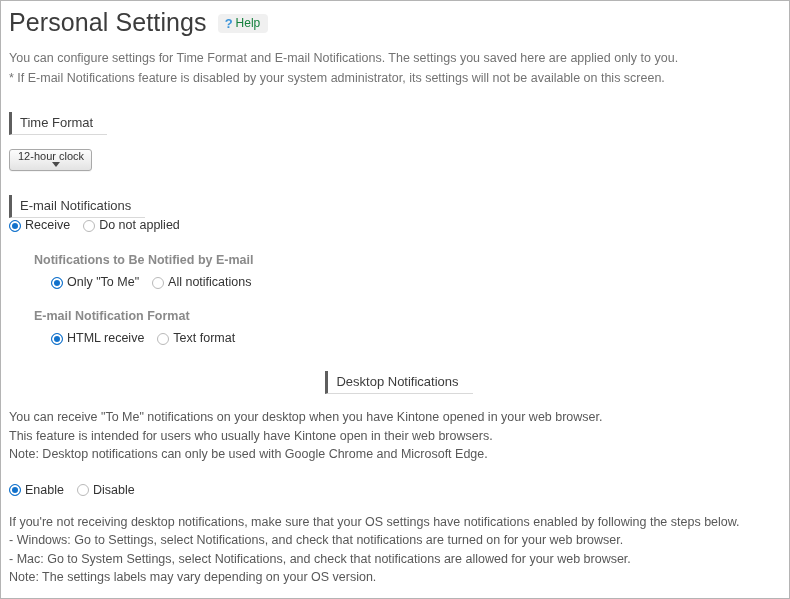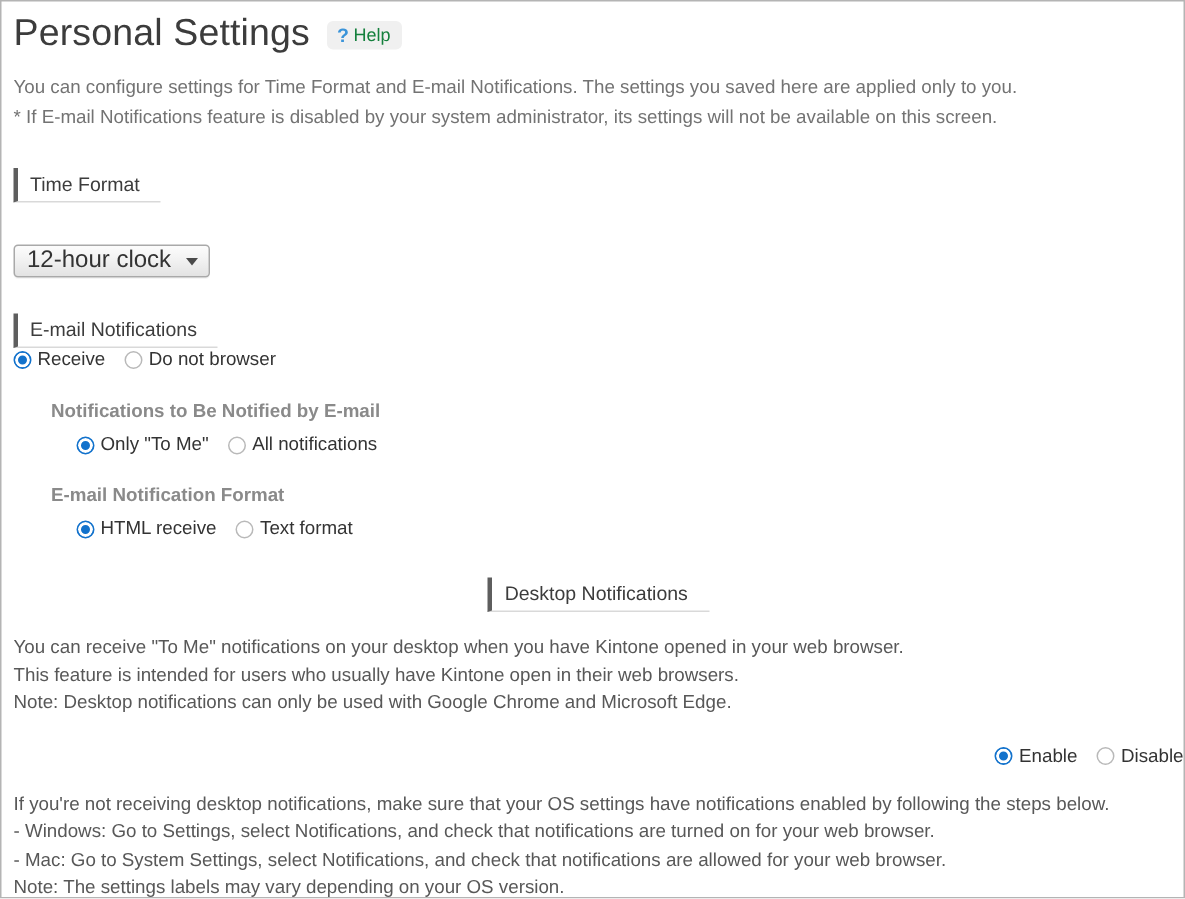--- a/index.html
+++ b/index.html
@@ -77,33 +77,34 @@
     border-bottom: 1px solid #d9d9d9;
     padding: 2px 14px 3px 8px;
     font-size: 13px;
     color: #3c3c3c;
     line-height: 17px;
     white-space: nowrap;
   }
 
   
   .select-box {
-    margin-top: 28px;
+    margin-top: 14px;
     display: inline-flex;
     align-items: center;
     height: 20px;
     padding: 0 7px 0 8px;
     border: 1px solid #a9a9a9;
     border-radius: 3px;
     background: linear-gradient(to bottom, #fcfcfc 0%, #f2f2f2 45%, #e3e3e3 100%);
-    font-size: 16px;
+    font-size: 11px;
     color: #333333;
     cursor: pointer;
     user-select: none;
     box-shadow: 0 1px 0 rgba(0,0,0,0.04);
+    flex-direction: column;
   }
   .select-caret {
     margin-left: 10px;
     width: 0; height: 0;
     border-left: 4px solid transparent;
     border-right: 4px solid transparent;
     border-top: 5px solid #4a4a4a;
   }
 
   
@@ -189,21 +190,21 @@
   <div class="section" style="margin-top:24px;">
     <div class="section-head">E-mail Notifications</div>
 
     <div class="radio-row" style="">
       <label class="radio-item">
         <span class="radio checked"></span>
         <span class="radio-label">Receive</span>
       </label>
       <label class="radio-item">
         <span class="radio"></span>
-        <span class="radio-label">Do not browser</span>
+        <span class="radio-label">Do not applied</span>
       </label>
     </div>
 
     <div class="subgroup" style="margin-top:19px;">
       <div class="sub-head">Notifications to Be Notified by E-mail</div>
       <div class="radio-row sub-radios">
         <label class="radio-item">
           <span class="radio checked"></span>
           <span class="radio-label">Only "To Me"</span>
         </label>
@@ -232,21 +233,21 @@
   <div class="section" style="margin-top:25px;text-align:center;">
     <div class="section-head">Desktop Notifications</div>
   </div>
 
   <div class="note" style="margin-top:14px;">
     <div>You can receive "To Me" notifications on your desktop when you have Kintone opened in your web browser.</div>
     <div>This feature is intended for users who usually have Kintone open in their web browsers.</div>
     <div>Note: Desktop notifications can only be used with Google Chrome and Microsoft Edge.</div>
   </div>
 
-  <div class="radio-row" style="margin-top:19px; margin-left:8px;justify-content:flex-end;">
+  <div class="radio-row" style="margin-top:19px; margin-left:8px;">
     <label class="radio-item">
       <span class="radio checked"></span>
       <span class="radio-label">Enable</span>
     </label>
     <label class="radio-item">
       <span class="radio"></span>
       <span class="radio-label">Disable</span>
     </label>
   </div>
 

